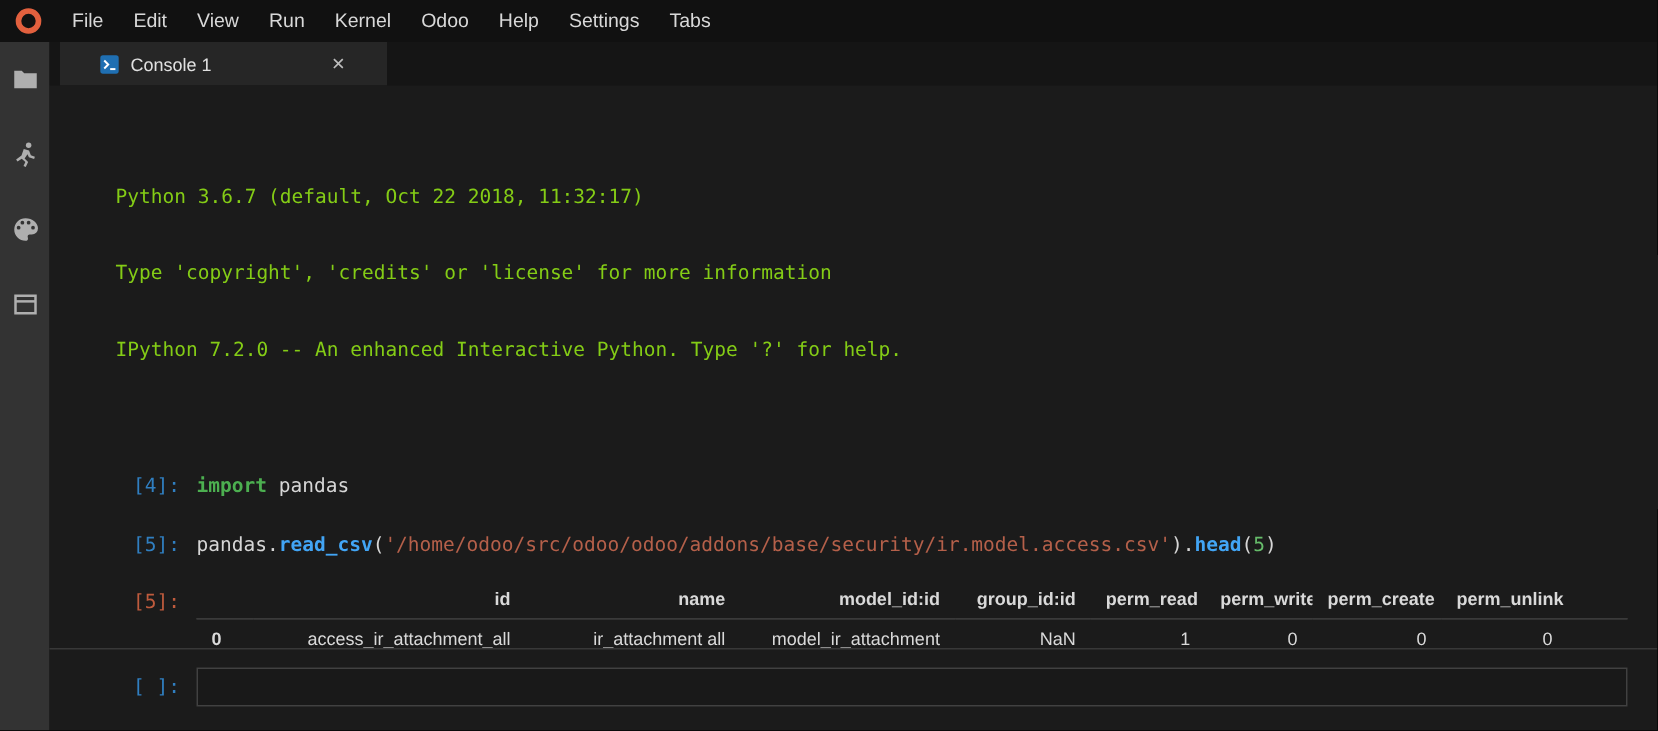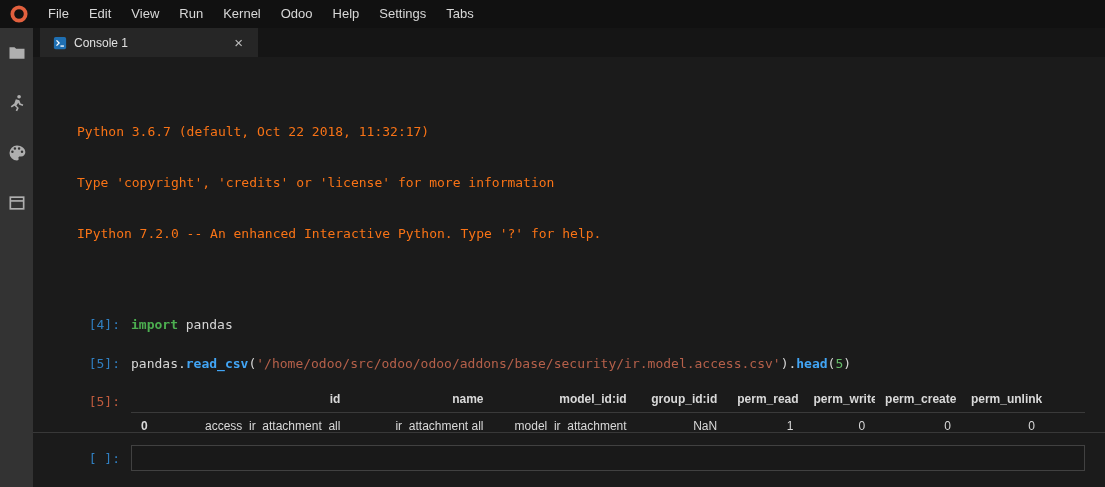--- a/index.html
+++ b/index.html
@@ -22,29 +22,29 @@
   .body{flex:1;display:flex;min-height:0;}
   .sidebar{width:33px;flex:0 0 33px;background:#333333;display:flex;flex-direction:column;
            align-items:center;padding-top:14px;gap:28px;}
   .side-icon{width:22px;height:22px;display:flex;align-items:center;justify-content:center;opacity:.85;}
 
   .main{flex:1;display:flex;flex-direction:column;min-width:0;}
 
   
   .tabbar{height:29px;flex:0 0 29px;background:#151515;display:flex;align-items:stretch;}
   .tab{width:218px;margin-left:7px;background:#262626;display:flex;align-items:center;
-       padding:0 13px;gap:7px;color:#e0e0e0;font-size:12px;}
+       padding:0 26px;gap:7px;color:#e0e0e0;font-size:12px;}
   .tab-label{flex:1;}
   .tab-close{color:#bdbdbd;font-size:15px;line-height:1;padding:0 2px;cursor:default;}
 
   
   .console{flex:1;background:#1b1b1b;display:flex;flex-direction:column;min-height:0;
            font-family:"DejaVu Sans Mono",monospace;}
   .scrollback{flex:1;padding-top:32px;overflow:hidden;}
-  .banner{margin-left:44px;color:#f97316;font-size:13px;line-height:17px;white-space:pre;}
+  .banner{margin-left:44px;color:#84cc16;font-size:13px;line-height:17px;white-space:pre;}
   .cell{display:flex;margin-top:22px;align-items:flex-start;}
   .cell.first{margin-top:40px;}
   .cell.output{margin-top:14px;}
   .prompt{flex:0 0 98px;width:98px;text-align:right;padding-right:11px;
           color:var(--prompt-in);font-size:13px;line-height:17px;}
   .prompt.out{color:var(--prompt-out);padding-top:7px;}
   .code{color:#d6d6d6;font-size:13px;line-height:17px;white-space:pre;}
   .tok-keyword{color:var(--tok-keyword);font-weight:bold;}
   .tok-string{color:var(--tok-string);}
   .tok-function{color:var(--tok-function);font-weight:bold;}

